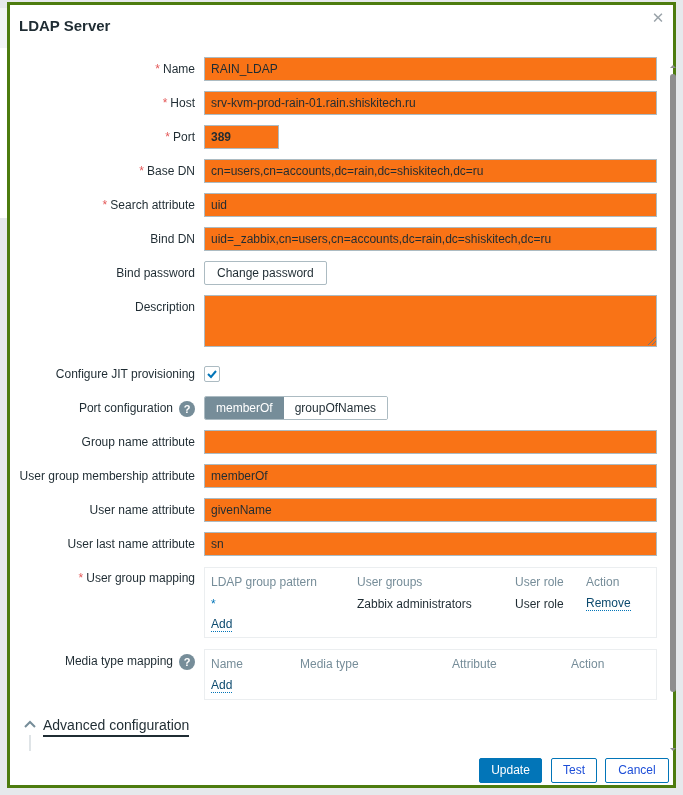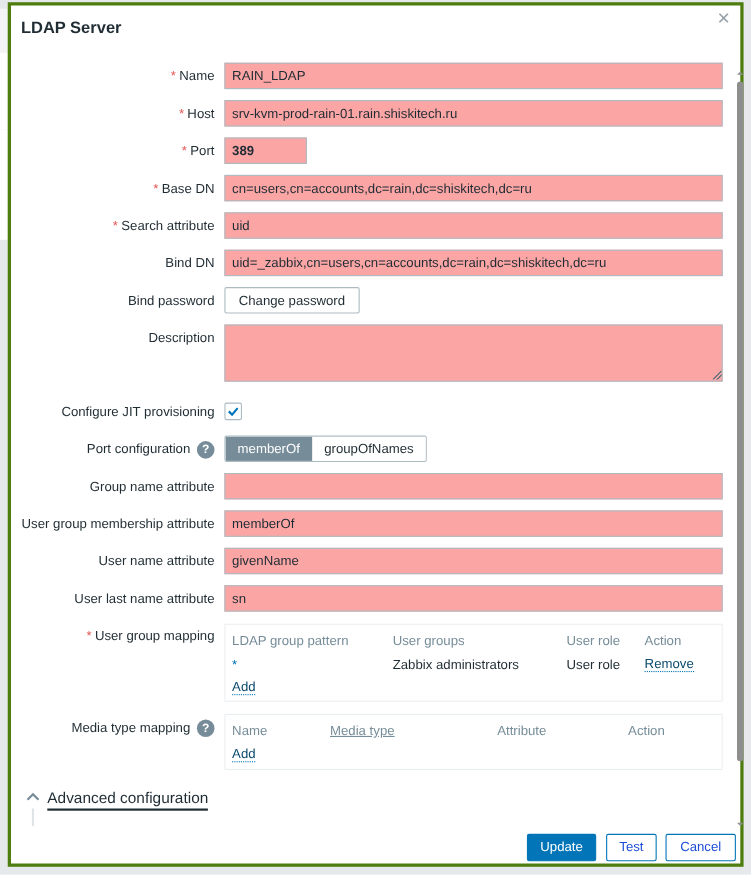--- a/index.html
+++ b/index.html
@@ -32,21 +32,21 @@
     }
     .body-area { position: absolute; left: 0; top: 48px; width: 669px; height: 700px; overflow: hidden; }
     .row { position: absolute; left: 0; width: 660px; height: 24px; }
     .label {
       position: absolute; right: 475px; top: 0; height: 24px; line-height: 24px;
       text-align: right; white-space: nowrap; font-size: 12px; color: #1f2c33;
     }
     .req { color: #e45959; margin-right: 3px; }
     .field {
       position: absolute; left: 194px; top: 0; height: 24px; width: 453px;
-      border: 1px solid #acbbc2; background: #fca5a5;
+      border: 1px solid #acbbc2; background: #f97316;
       padding: 0 6px; line-height: 22px; font-size: 12px; color: #1f2c33;
       font-family: "Liberation Sans", sans-serif; outline: none;
     }
     .field.short { width: 75px; font-weight: bold; }
     textarea.field { height: 52px; resize: none; line-height: 16px; padding: 4px 6px; }
     .resize-grip {
       position: absolute; left: 638px; top: 42px; width: 8px; height: 8px;
       background: linear-gradient(135deg, transparent 45%, #6c7780 45%, #6c7780 55%, transparent 55%, transparent 70%, #6c7780 70%, #6c7780 80%, transparent 80%);
     }
     .btn-alt {
@@ -205,21 +205,21 @@
         <div class="tcell" style="left:310px;top:29px;">User role</div>
         <div class="tcell link" style="left:381px;top:29px;">Remove</div>
         <div class="tcell link" style="left:6px;top:50px;">Add</div>
       </div>
     </div>
 
     <div class="row" style="top:596px;height:50px;">
       <div class="label"><span>Media type mapping</span><span class="help-icon">?</span></div>
       <div class="table-box" style="top:0;height:51px;">
         <div class="tcell thead" style="left:6px;top:7px;">Name</div>
-        <div class="tcell thead" style="left:95px;top:7px;text-decoration:underline;">Media type</div>
+        <div class="tcell thead" style="left:95px;top:7px;">Media type</div>
         <div class="tcell thead" style="left:247px;top:7px;">Attribute</div>
         <div class="tcell thead" style="left:366px;top:7px;">Action</div>
         <div class="tcell link" style="left:6px;top:29px;">Add</div>
       </div>
     </div>
   </div>
 
   <div class="adv">
     <svg class="adv-chevron" width="12" height="8" viewBox="0 0 12 8">
       <path d="M1 7 L6 2 L11 7" fill="none" stroke="#768d99" stroke-width="2"></path>

